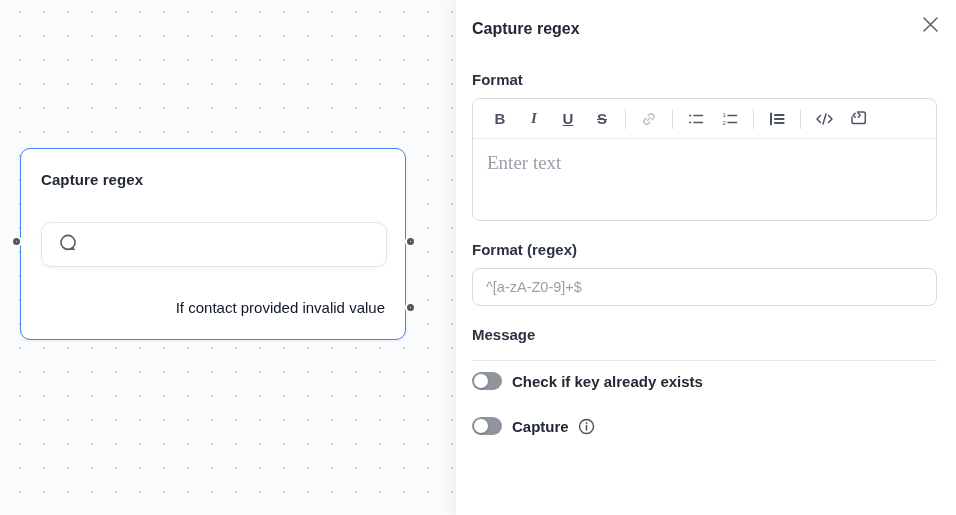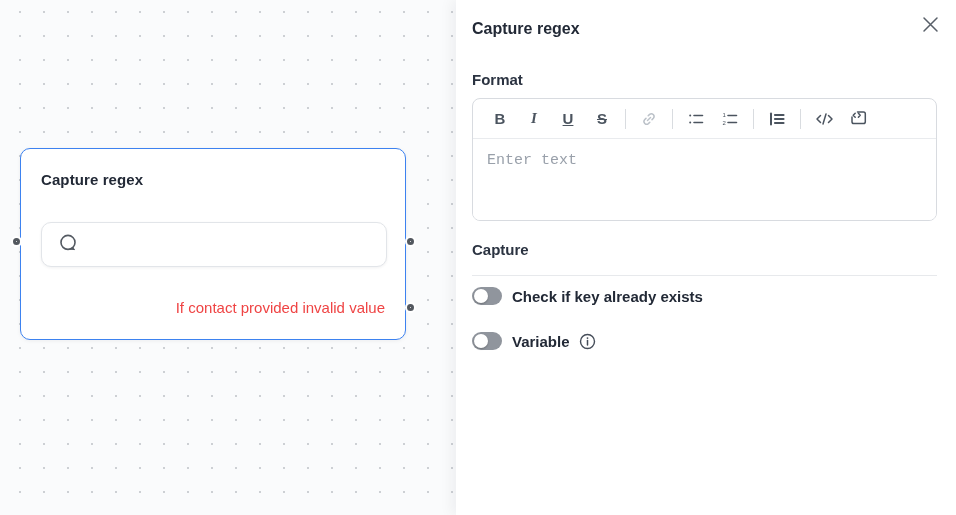--- a/index.html
+++ b/index.html
@@ -14,21 +14,21 @@
 
   .node-card { position:absolute; left:20px; top:148px; width:386px; height:192px;
     background:#fff; border:1.5px solid #3d82f0; border-radius:10px;
     box-shadow:0 1px 4px rgba(16,24,40,.06); }
   .node-title { position:absolute; left:20px; top:22px; font-size:15px; font-weight:700;
     color:#222936; letter-spacing:.1px; }
   .node-input { position:absolute; left:20px; top:73px; width:346px; height:45px;
     background:#fff; border:1px solid #e2e5e9; border-radius:10px;
     box-shadow:0 1px 3px rgba(16,24,40,.06); display:flex; align-items:center; padding-left:15px; }
   .node-footer { position:absolute; right:20px; top:150px; width:346px; text-align:right;
-    font-size:15px; color:#ef4444; }
+    font-size:15px; color:#0f172a; }
 
   .port { position:absolute; width:7px; height:7px; background:#fff; border:3.5px solid #53585f;
     border-radius:50%; box-shadow:0 0 0 2px #fff; }
   .port-left   { left:-8.5px; top:89px; }
   .port-right1 { right:-8.5px; top:89px; }
   .port-right2 { right:-8.5px; top:155px; }
 
   
   .panel { position:relative; width:500px; height:515px; background:#fff;
     box-shadow:-5px 0 12px rgba(16,24,40,.05); z-index:2; padding:20px 19px 0 16px; }
@@ -44,21 +44,21 @@
     border-bottom:1px solid #e9ebee; }
   .tb-btn { background:none; border:none; cursor:pointer; width:30px; height:28px;
     display:flex; align-items:center; justify-content:center; margin:0 2px; color:#4b545f; }
   .tb-glyph { font-size:15px; font-weight:700; color:#4b545f; }
   .tb-glyph.italic { font-family:"Liberation Serif",serif; font-style:italic; font-weight:600; }
   .tb-glyph.underline { text-decoration:underline; font-weight:600; }
   .tb-glyph.strike { text-decoration:line-through; font-weight:600; }
   .tb-sep { width:1px; height:20px; background:#d9dce0; margin:0 6px; }
   .tb-btn.disabled { color:#bcc2c9; cursor:default; }
   .editor textarea { width:100%; height:82px; border:none; outline:none; resize:none;
-    padding:13px 14px; font-family:Liberation Mono, monospace; font-size:15px; color:#222936; }
+    padding:13px 14px; font-family:Liberation Serif, serif; font-size:19px; color:#222936; }
   .editor textarea::placeholder { color:#99a0aa; }
 
   .section { margin-top:20px; }
   .text-input { width:100%; height:38px; border:1px solid #d6d9de; border-radius:8px;
     padding:0 13px; font-family:"Liberation Sans",sans-serif; font-size:14.5px;
     color:#222936; outline:none; background:#fff; }
   .text-input::placeholder { color:#99a0aa; }
 
   .divider { height:1px; background:#e7e9ec; margin:17px 0 0 0; }
 
@@ -176,39 +176,43 @@
               <path d="M8.5 3 H14.5 A1.8 1.8 0 0 1 16.3 4.8 V12.8 A1.8 1.8 0 0 1 14.5 14.6 H4.8 A1.8 1.8 0 0 1 3 12.8 V8"></path>
               <path d="M6.2 4.2 L4.2 6.2 L6.2 8.2"></path>
               <path d="M9 4.2 L10.8 6.2 L9 8.2" transform="translate(0.4 0)"></path>
             </svg>
           </button>
         </div>
         <textarea placeholder="Enter text" style=""></textarea>
       </div>
     </div>
 
-
     <div class="section">
-      <div class="field-label">Capture</div>
+      <div class="field-label">Format (regex)</div>
+      <input class="text-input" type="text" placeholder="^[a-zA-Z0-9]+$" style="">
+    </div>
+
+    <div class="section">
+      <div class="field-label">Message</div>
     </div>
 
     <div class="divider"></div>
 
     <div class="toggle-row">
       <button class="toggle">
           <span class="knob"></span>
         </button>
       <span class="toggle-label">Check if key already exists</span>
     </div>
 
     <div class="toggle-row">
       <button class="toggle">
           <span class="knob"></span>
         </button>
-      <span class="toggle-label">Variable</span>
+      <span class="toggle-label">Capture</span>
       <button class="info-btn">
         <svg width="17" height="17" viewBox="0 0 17 17" fill="none">
           <circle cx="8.5" cy="8.5" r="7" stroke="#454d59" stroke-width="1.4"></circle>
           <circle cx="8.5" cy="5.1" r="0.9" fill="#454d59"></circle>
           <path d="M8.5 7.6 V12" stroke="#454d59" stroke-width="1.5" stroke-linecap="round"></path>
         </svg>
       </button>
     </div>
 
   </div>

